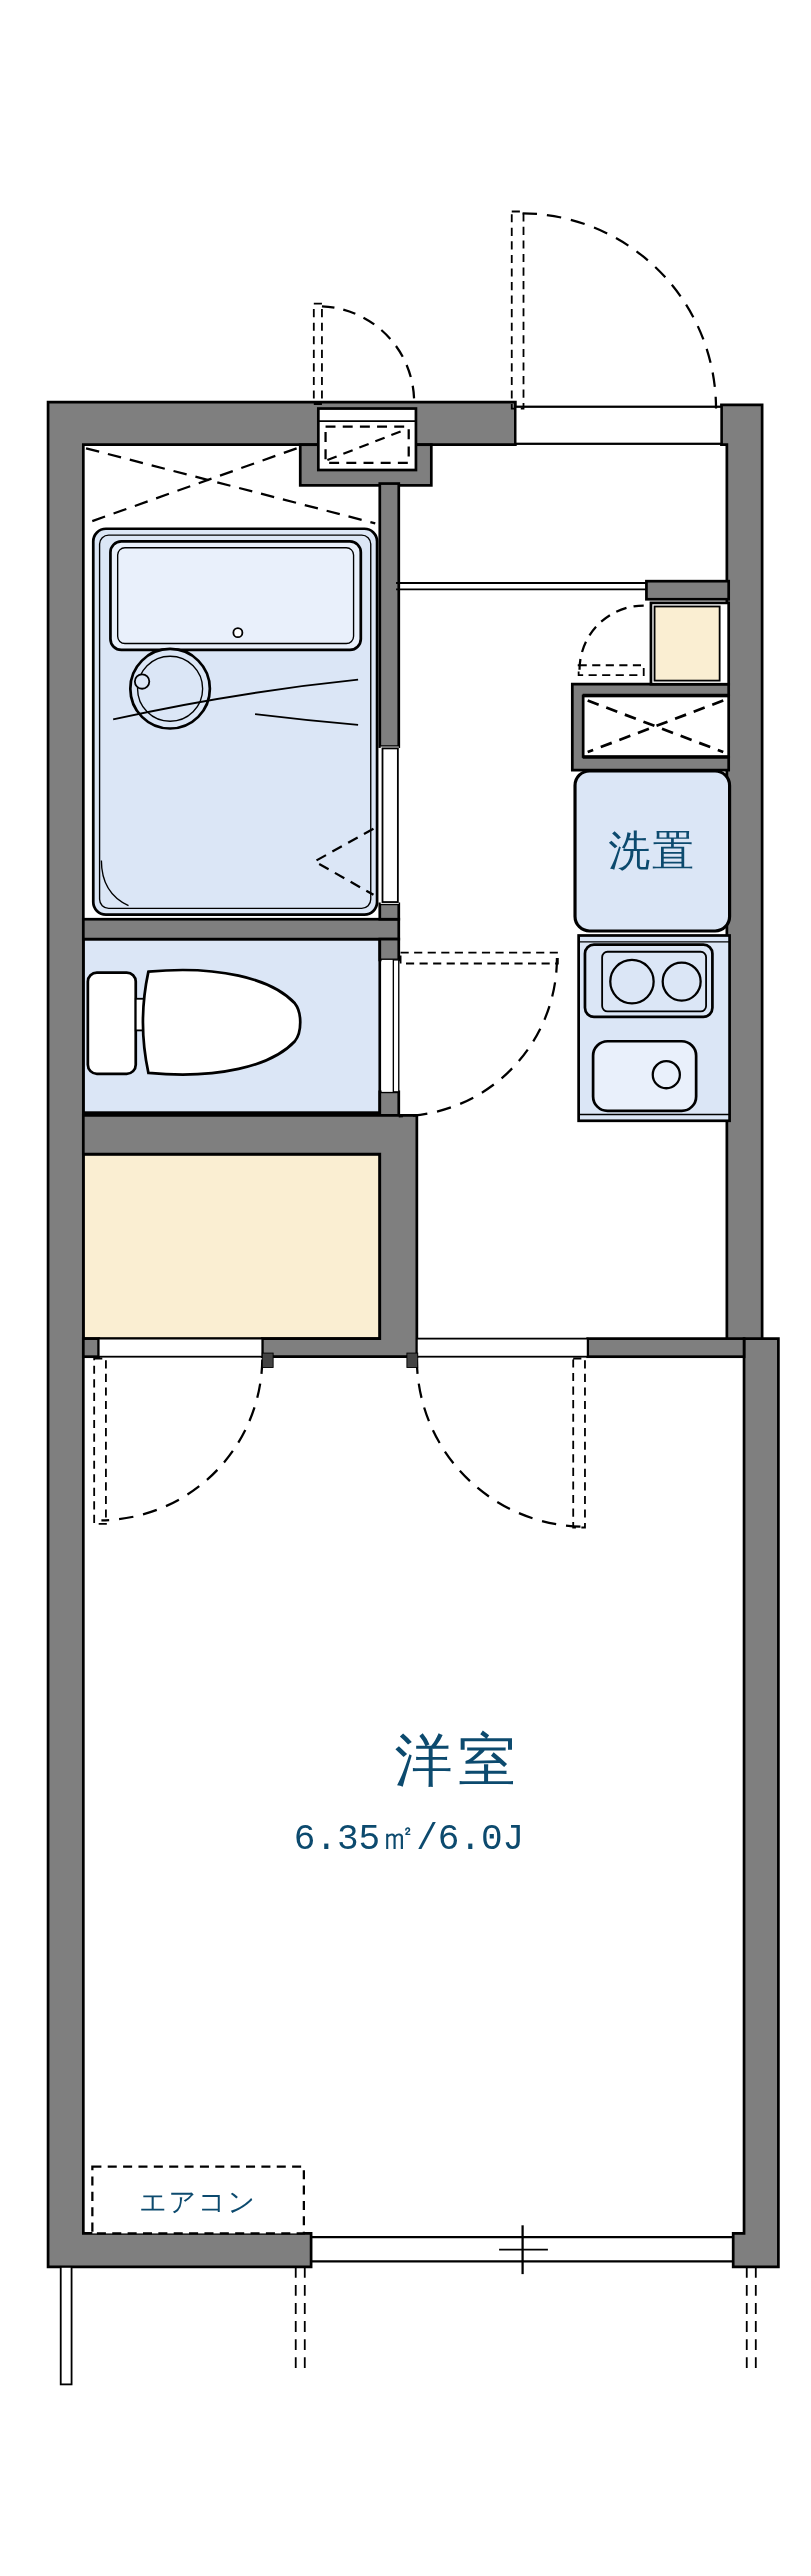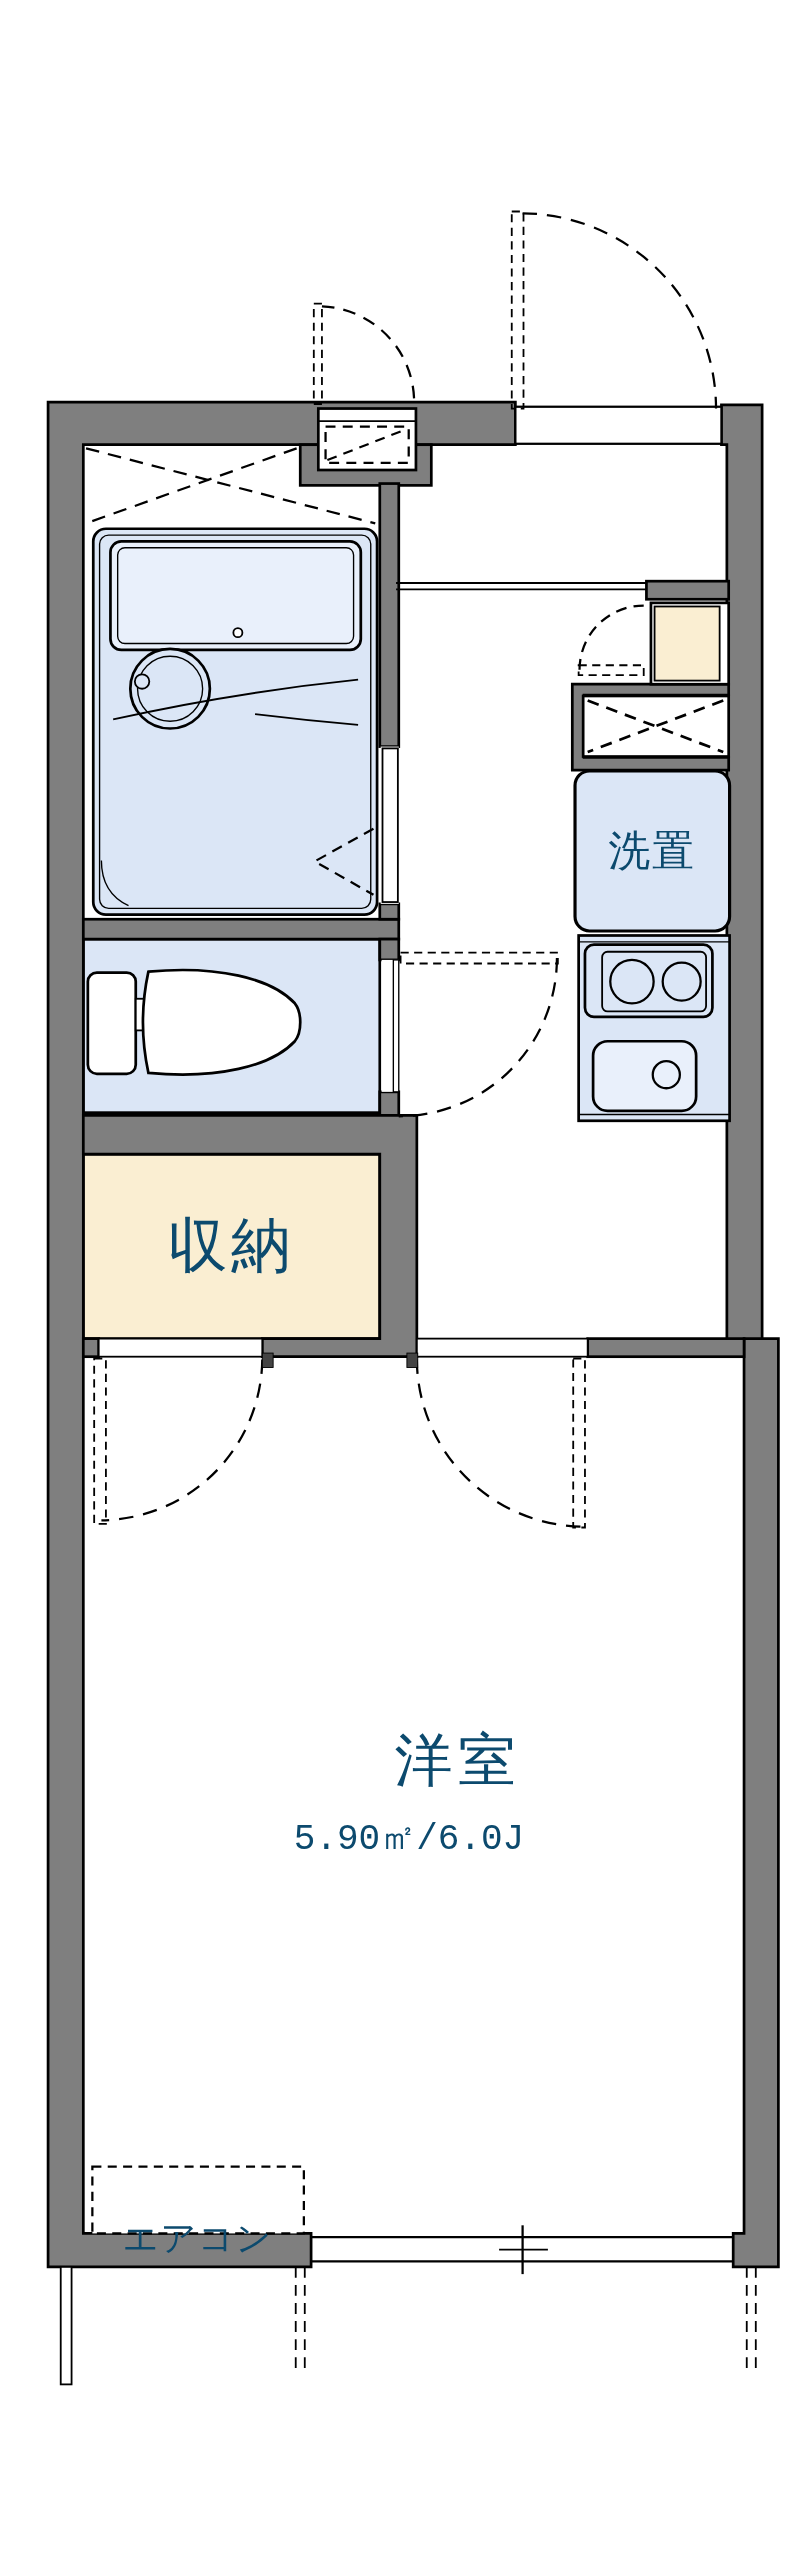--- a/index.html
+++ b/index.html
@@ -5,21 +5,21 @@
   html,body{margin:0;padding:0;background:#fff;}
   #plan{position:relative;width:812px;height:2576px;background:#ffffff;overflow:hidden;
         font-family:"Liberation Sans","DejaVu Sans",sans-serif;}
   #plan svg{position:absolute;left:0;top:0;}
   .label{position:absolute;transform:translate(-50%,-50%);color:#0c4a6e;white-space:nowrap;
          font-family:Liberation Mono, monospace;}
   .lbl-room{font-size:58px;letter-spacing:5.4px;}
   .lbl-area{font-size:36px;}
   .lbl-storage{font-size:60px;letter-spacing:3.6px;}
   .lbl-laundry{font-size:42px;letter-spacing:1.8px;}
-  .lbl-aircon{font-size:35px;letter-spacing:1.8px;margin-top:36px;}
+  .lbl-aircon{font-size:27px;letter-spacing:1.8px;}
 </style>
 </head>
 <body>
 
 <div id="plan">
 <svg width="812" height="2576" viewBox="0 0 898 2850">
 
   <g>
     <rect x="92" y="1039" width="328" height="192" fill="#dbe6f6" stroke="#000" stroke-width="3"></rect>
   </g>
@@ -170,18 +170,17 @@
     <line x1="836" y1="2508" x2="836" y2="2626" stroke-dasharray="12 8"></line>
     <rect x="67" y="2508" width="12" height="130" fill="#fff"></rect>
   </g>
 
   <g>
     <rect x="102" y="2397" width="234" height="74" fill="#fff" stroke="#000" stroke-width="2.5" stroke-dasharray="10 7"></rect>
   </g>
 </svg>
 
   <div class="label lbl-room" style="left:411px;top:1761px;margin-left:47px;">洋室</div>
-  <div class="label lbl-area" style="left:409px;top:1837px;">5.90㎡/6.0J</div>
-  <div class="label lbl-storage" style="left:231px;top:1246px;">収納</div>
+  <div class="label lbl-area" style="left:409px;top:1837px;">6.35㎡/6.0J</div>
   <div class="label lbl-laundry" style="left:652px;top:851px;">洗置</div>
   <div class="label lbl-aircon" style="left:198px;top:2202px;">エアコン</div>
 </div>
 
 
 </body></html>

